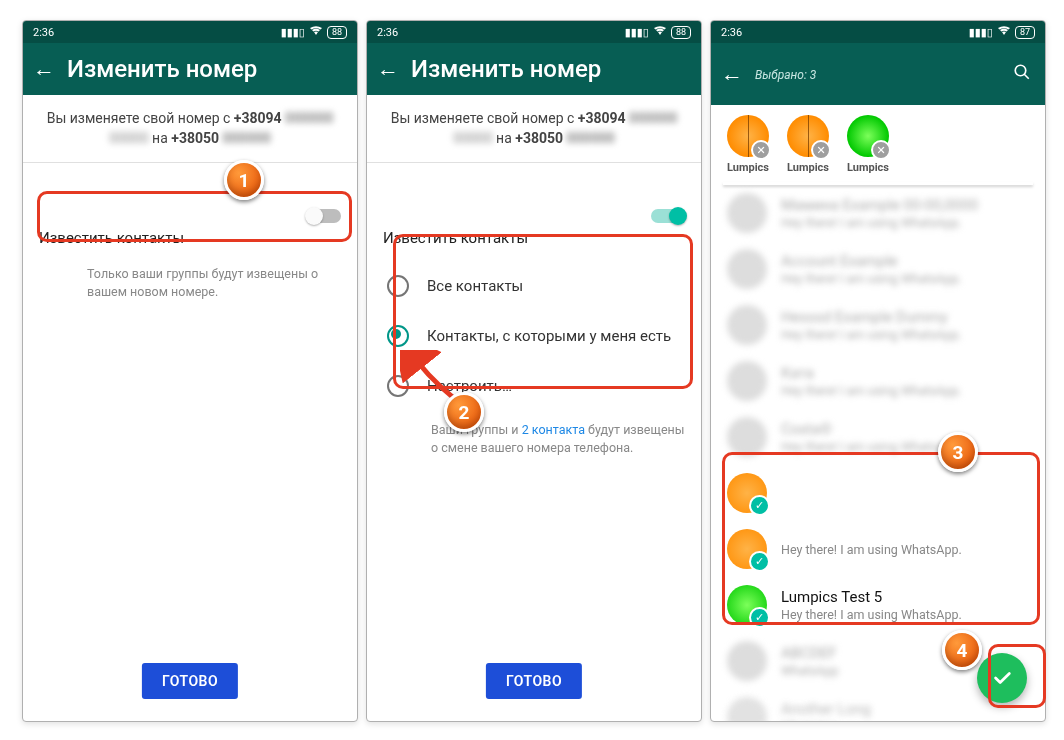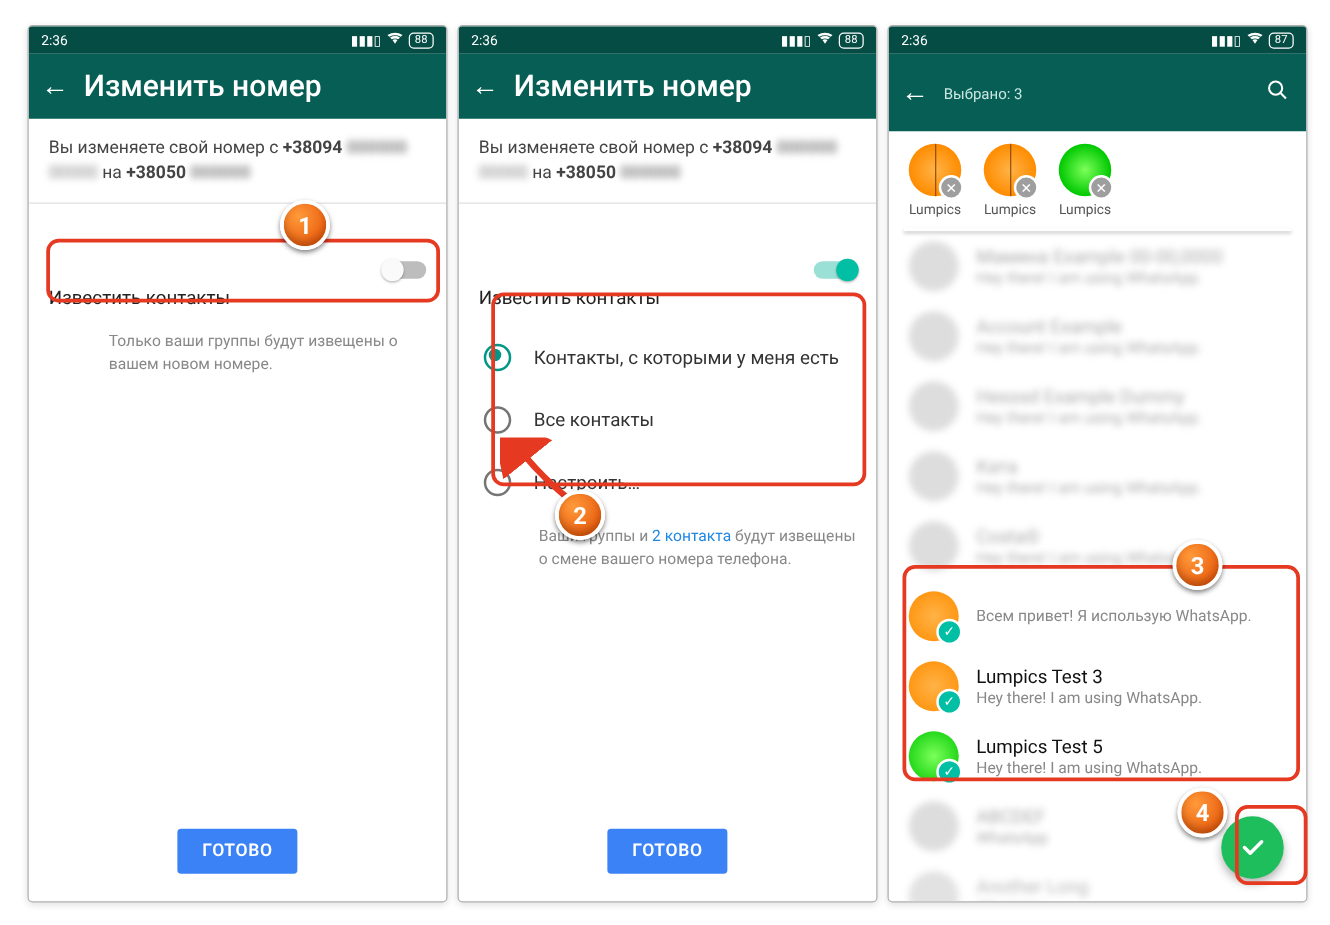--- a/index.html
+++ b/index.html
@@ -56,25 +56,25 @@
     background: #075e54;
     color: #fff;
     display: flex;
     align-items: center;
     padding: 0 10px;
     gap: 16px;
   }
   .appbar.tall { height: 62px; }
   .back-arrow { font-size: 22px; width: 18px; cursor: pointer; }
   .appbar-title { font-size: 24px; font-weight: 500; flex: 1; }
-  .appbar-sub { font-size: 12px; color: #c8e6e2; margin-top: 2px; }
+  .appbar-sub { font-size: 12px; color: #c8e6e2; margin-top: 2px; font-style: italic; }
   .search-ico { font-size: 18px; margin-right: 4px; cursor: pointer; }
 
   .body { padding: 14px 16px; color: #222; }
-  .info-text { font-size: 14px; color: #444; line-height: 1.4; }
+  .info-text { text-align: center; font-size: 14px; color: #444; line-height: 1.4; }
   .info-text b { font-weight: 700; }
   .blurred { filter: blur(3px); display: inline-block; color: #888; }
 
   .sep { height: 1px; background: #e0e0e0; margin: 14px -16px; }
 
   .notify-row {
     display: flex;
     align-items: center;
     justify-content: space-between;
     padding: 8px 0;
@@ -93,21 +93,21 @@
   .toggle.on::after { left: 18px; background: #00bfa5; }
 
   .hint { font-size: 12.5px; color: #888; line-height: 1.4; margin-top: 10px; margin-left: 48px; }
   .hint .linkish { color: #1e88e5; }
 
   .done-btn {
     position: absolute;
     bottom: 22px;
     left: 50%;
     transform: translateX(-50%);
-    background: #3b82f6;
+    background: #1d4ed8;
     color: #fff;
     font-size: 14px;
     font-weight: 600;
     padding: 10px 20px;
     border-radius: 3px;
     letter-spacing: 0.5px;
   }
 
   .radio-group { margin-top: 6px; }
   .radio-row {
@@ -135,21 +135,21 @@
   .chip .avatar.green { background: radial-gradient(circle at 50% 50%, #7cff5a 0%, #00c800 70%); }
   .avatar-slices { position:absolute; inset:0; border-radius:50%; overflow:hidden; }
   .avatar-slices::before, .avatar-slices::after { content:""; position:absolute; top:0; bottom:0; width:1px; background:rgba(120,60,0,0.5); left:50%; }
   .chip .remove {
     position: absolute; right: -2px; bottom: 14px;
     width: 16px; height: 16px; border-radius: 50%;
     background: #9e9e9e; color: #fff; font-size: 11px;
     display: flex; align-items: center; justify-content: center;
     border: 2px solid #fff;
   }
-  .chip .name { margin-top: 4px; }
+  .chip .name { margin-top: 4px; font-weight: bold; }
   .chips-divider { margin:0 12px; box-shadow: 0 2px 3px rgba(0,0,0,0.18); height:3px; }
 
   .contact-list { padding: 0 0 0 0; }
   .contact {
     display: flex; align-items: center; gap: 14px;
     padding: 8px 16px;
   }
   .contact .cavatar {
     width: 40px; height: 40px; border-radius: 50%; background: #ddd; flex-shrink: 0; position: relative;
   }
@@ -262,26 +262,26 @@
         <span>Вы изменяете свой номер с </span><b><span>+38094</span> <span class="blurred">000000</span></b><br>
         <span class="blurred">00000</span><span> на </span><b><span>+38050</span> <span class="blurred">000000</span></b>
       </div>
       <div class="sep"></div>
       <div class="notify-row">
         <span class="notify-label">Известить контакты</span>
         <span class="toggle on"></span>
       </div>
       <div class="radio-group">
         <div class="radio-row">
+          <span class="radio"></span>
+          <span>Все контакты</span>
+        </div>
+        <div class="radio-row">
           <span class="radio selected"></span>
           <span>Контакты, с которыми у меня есть</span>
-        </div>
-        <div class="radio-row">
-          <span class="radio"></span>
-          <span>Все контакты</span>
         </div>
         <div class="radio-row">
           <span class="radio"></span>
           <span>Настроить…</span>
         </div>
       </div>
       <div class="hint">
         <span>Ваши группы и </span><span class="linkish">2 контакта</span><span> будут извещены о смене вашего номера телефона.</span>
       </div>
     </div>
@@ -372,29 +372,27 @@
             <div class="cname">Costa©</div>
             <div class="cstatus">Hey there! I am using WhatsApp.</div>
           </div>
       </div>
 
       <div class="contact">
         <div class="cavatar orange">
             <div class="check">✓</div>
           </div>
         <div class="ctext">
-          <div class="cstatus">Всем привет! Я использую WhatsApp.</div>
         </div>
       </div>
       <div class="contact">
         <div class="cavatar orange">
             <div class="check">✓</div>
           </div>
         <div class="ctext">
-          <div class="cname">Lumpics Test 3</div>
           <div class="cstatus">Hey there! I am using WhatsApp.</div>
         </div>
       </div>
       <div class="contact">
         <div class="cavatar green">
             <div class="check">✓</div>
           </div>
         <div class="ctext">
           <div class="cname">Lumpics Test 5</div>
           <div class="cstatus">Hey there! I am using WhatsApp.</div>

